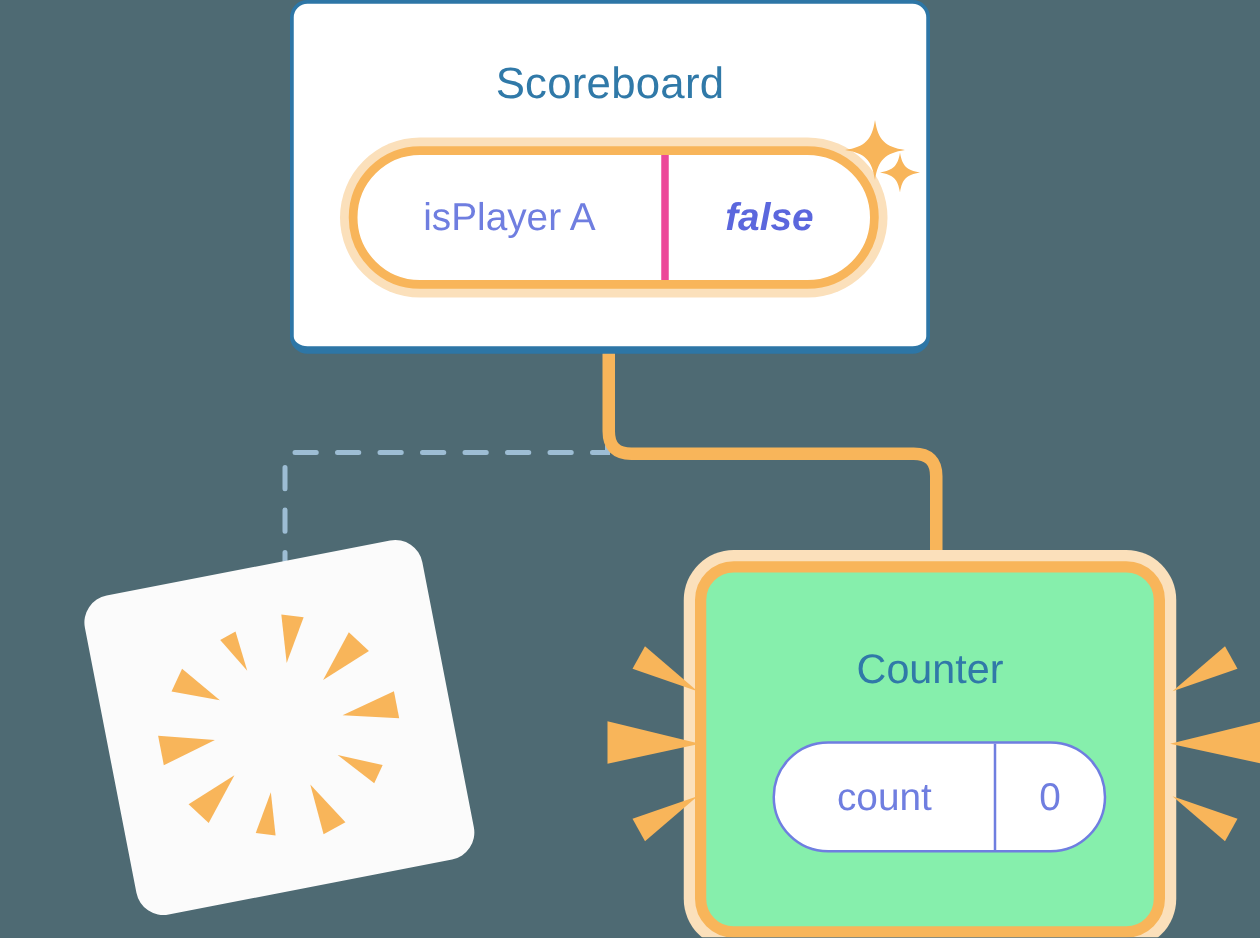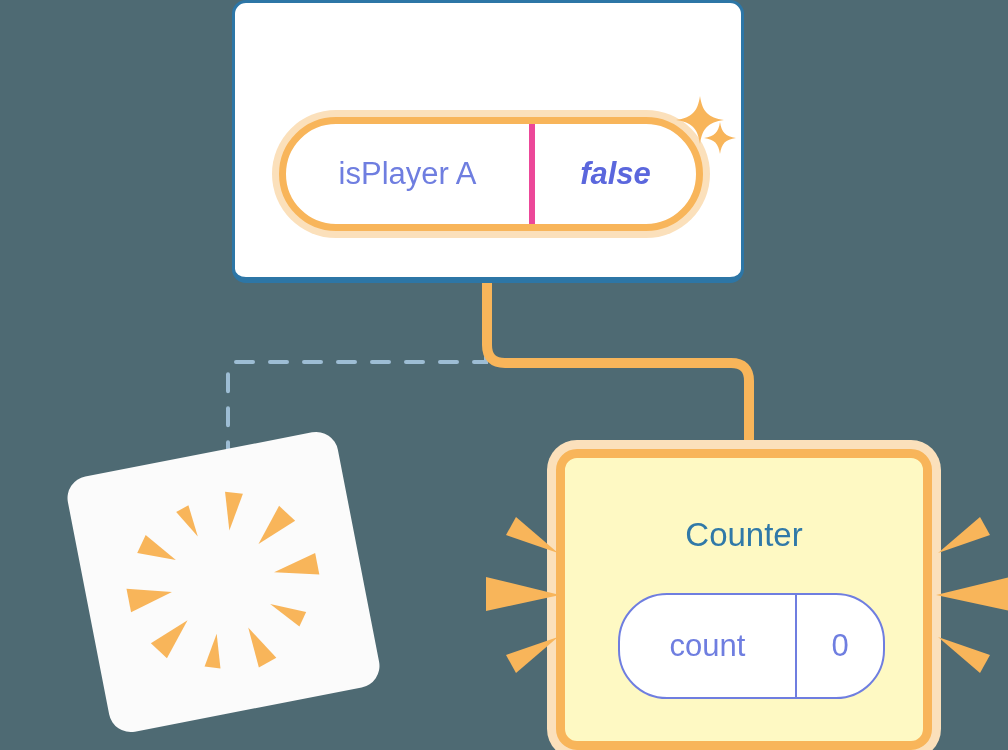--- a/index.html
+++ b/index.html
@@ -95,43 +95,43 @@
   #sparkle-large { left: 676px; top: 96px; width: 48px; height: 48px; }
   #sparkle-small { left: 704px; top: 122px; width: 32px; height: 32px; }
 
   
   #counter-card {
     position: absolute;
     left: 556px;
     top: 449px;
     width: 376px;
     height: 301px;
-    background: #fef9c3;
+    background: #86efac;
     border: 9px solid #f8b55a;
-    border-radius: 21px;
+    border-radius: 31px;
     box-sizing: border-box;
     box-shadow: 0 0 0 9px #fbe0bb;
     z-index: 4;
   }
   #counter-title {
     position: absolute;
     left: 0; right: 0;
     top: 58px;
     text-align: center;
     font-size: 33px;
     color: #3079a8;
     white-space: nowrap;
   }
 
   #counter-pill {
     position: absolute;
     left: 53px;
     top: 135px;
     width: 267px;
-    height: 106px;
+    height: 89px;
     border-radius: 49px;
     background: #ffffff;
     border: 2px solid #6f7ee0;
     box-sizing: border-box;
     display: flex;
     align-items: stretch;
   }
   #counter-pill .pill-key {
     flex: 0 0 177px;
     display: flex;
@@ -184,20 +184,21 @@
 <div id="stage">
 
   <svg id="connectors" viewBox="0 0 1008 750" width="1008" height="750">
 
     <path d="M 486 289 L 486 362 Q 486 362 478 362 L 236 362 Q 228 362 228 370 L 228 478" fill="none" stroke="#9dbdd4" stroke-width="4" stroke-linecap="round" stroke-dasharray="17 17"></path>
 
     <path d="M 487 283 L 487 345 Q 487 363 505 363 L 731 363 Q 749 363 749 381 L 749 462" fill="none" stroke="#f8b55a" stroke-width="10" stroke-linecap="round"></path>
   </svg>
 
   <div id="scoreboard-card">
+    <div id="scoreboard-title">Scoreboard</div>
 
     <div id="scoreboard-pill">
       <div class="pill-key">isPlayer A</div>
       <div class="pill-val">false</div>
     </div>
   </div>
 
   <svg class="sparkle" id="sparkle-large" viewBox="0 0 48 48">
     <path d="M24 0 C26.5 16 32 21.5 48 24 C32 26.5 26.5 32 24 48 C21.5 32 16 26.5 0 24 C16 21.5 21.5 16 24 0 Z" fill="#f8b55a"></path>
   </svg>

